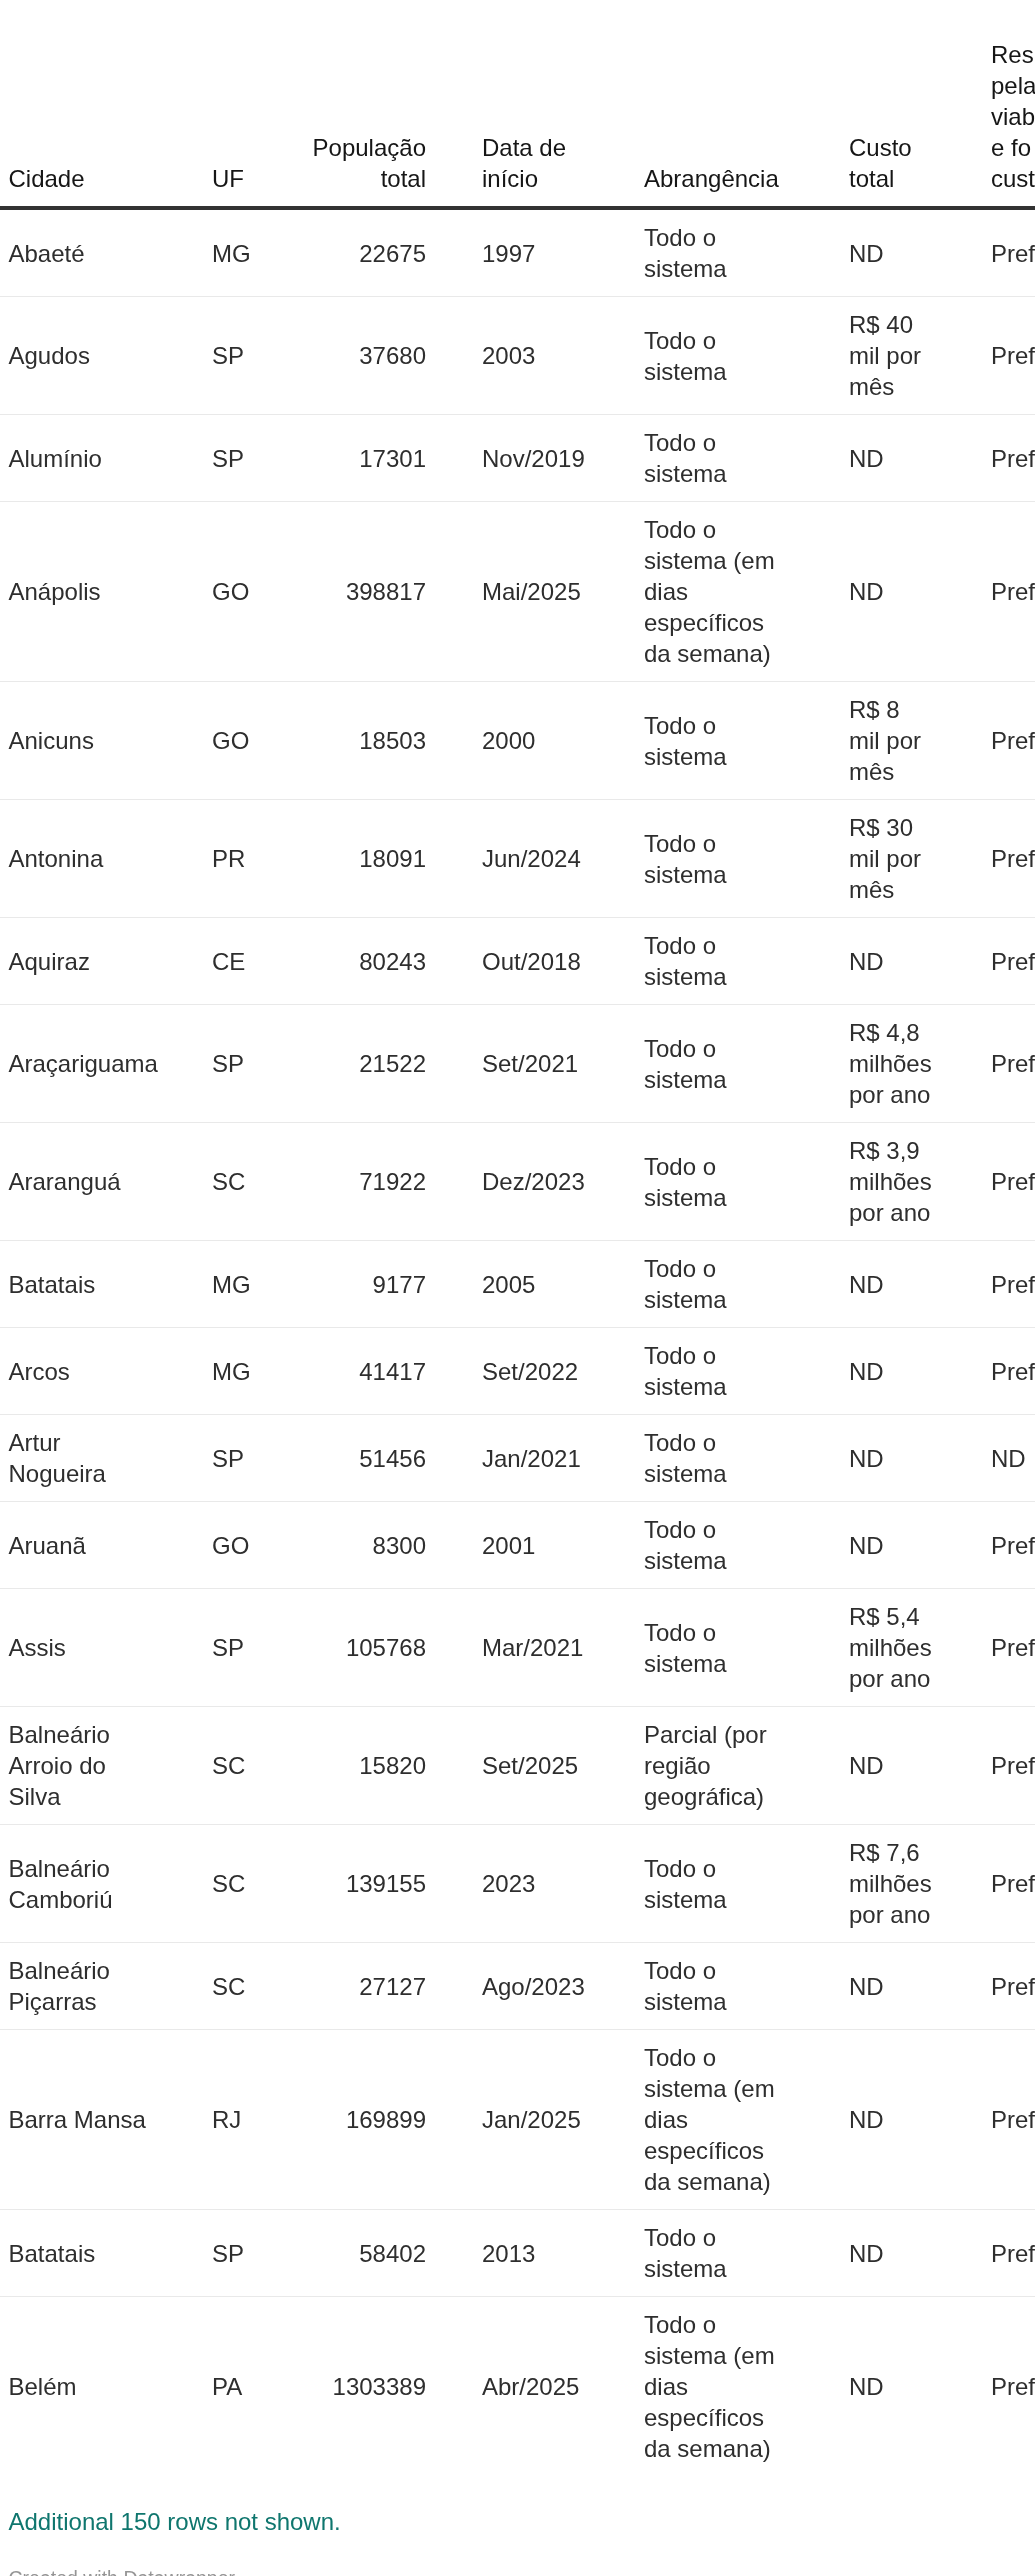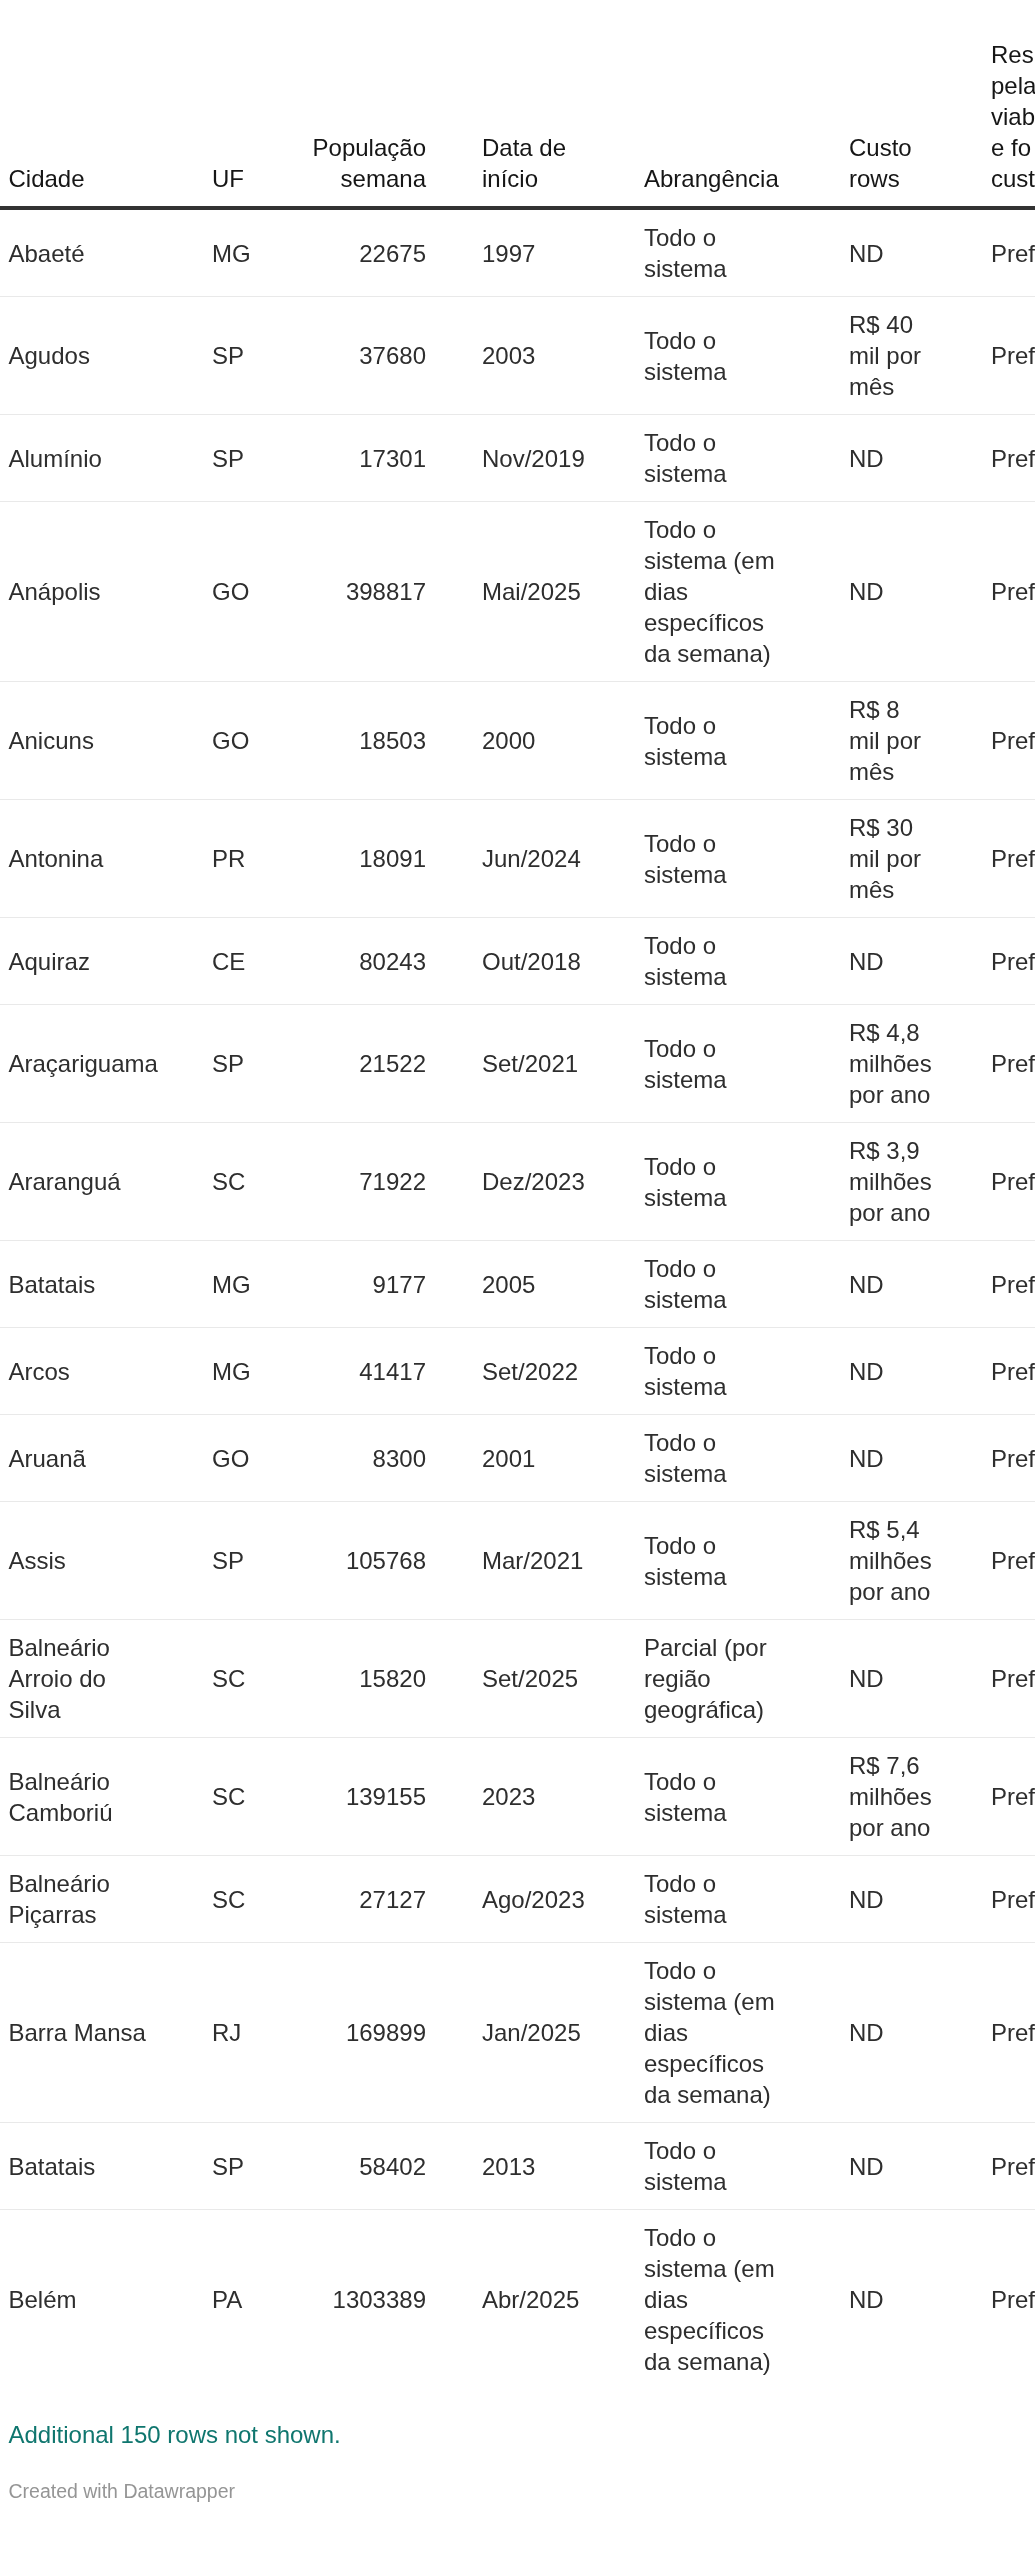--- a/index.html
+++ b/index.html
@@ -89,26 +89,26 @@
         <col class="c4">
         <col class="c5">
         <col class="c6">
         <col class="c7">
     </colgroup>
     <thead>
       <tr>
         <th class="c1">Cidade</th>
         <th class="c2">UF</th>
         <th class="c3">População
-semana</th>
+total</th>
         <th class="c4">Data de
 início</th>
         <th class="c5">Abrangência</th>
         <th class="c6">Custo
-rows</th>
+total</th>
         <th class="c7">Res
 pela
 viab
 e fo
 cust</th>
       </tr>
     </thead>
     <tbody>
         <tr>
     <td class="c1">Abaeté</td>
@@ -225,20 +225,31 @@
   </tr>
         <tr>
     <td class="c1">Arcos</td>
     <td class="c2">MG</td>
     <td class="c3">41417</td>
     <td class="c4">Set/2022</td>
     <td class="c5">Todo o
 sistema</td>
     <td class="c6">ND</td>
     <td class="c7">Prefe</td>
+  </tr>
+        <tr>
+    <td class="c1">Artur
+Nogueira</td>
+    <td class="c2">SP</td>
+    <td class="c3">51456</td>
+    <td class="c4">Jan/2021</td>
+    <td class="c5">Todo o
+sistema</td>
+    <td class="c6">ND</td>
+    <td class="c7">ND</td>
   </tr>
         <tr>
     <td class="c1">Aruanã</td>
     <td class="c2">GO</td>
     <td class="c3">8300</td>
     <td class="c4">2001</td>
     <td class="c5">Todo o
 sistema</td>
     <td class="c6">ND</td>
     <td class="c7">Prefe</td>

